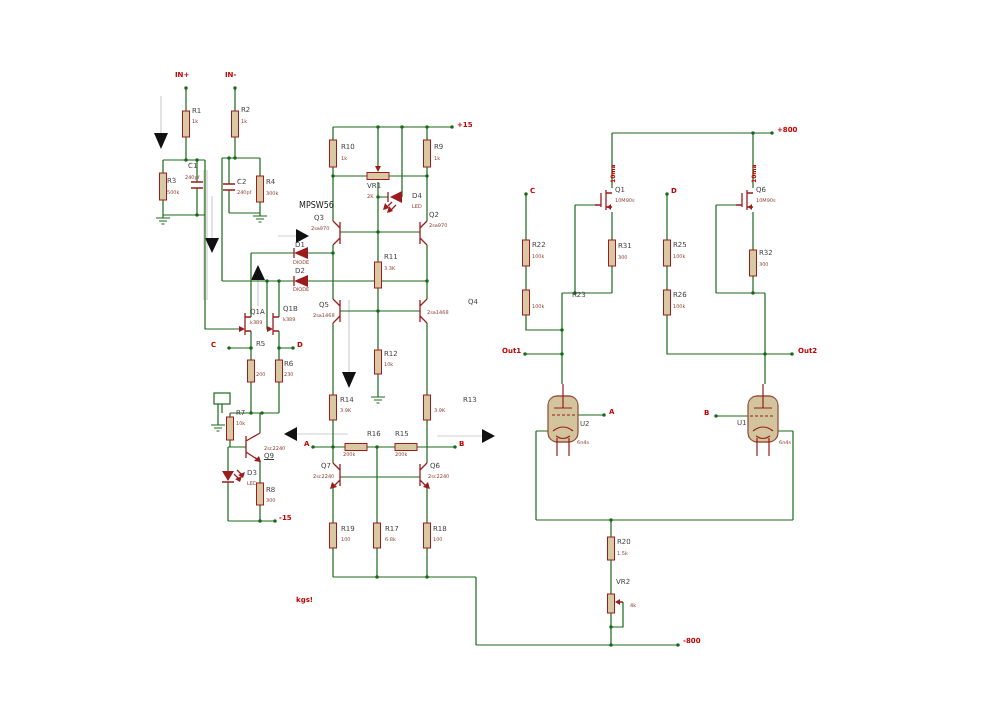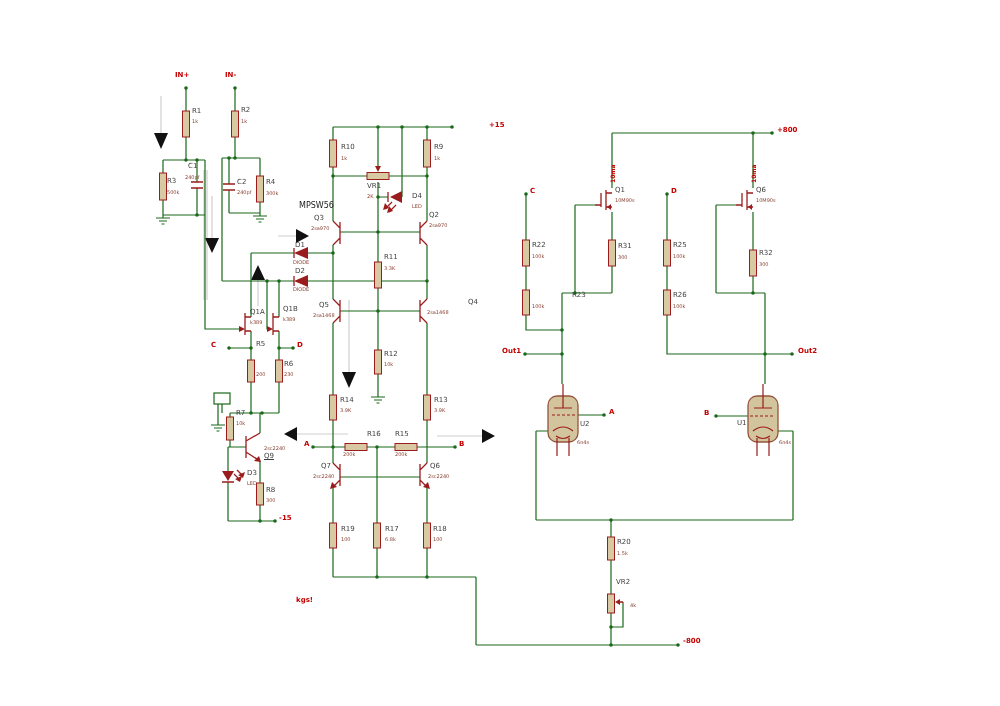--- a/index.html
+++ b/index.html
@@ -255,21 +255,21 @@
       <div class="lbl ref" style="left: 384px; top: 254px;">R11</div>
       <div class="lbl val" style="left: 384px; top: 266px;">3.3K</div>
       <div class="lbl ref" style="left: 319px; top: 302px;">Q5</div>
       <div class="lbl val" style="left: 313px; top: 313px;">2sa1468</div>
       <div class="lbl ref" style="left: 429px; top: 299px; margin-left: 39px;">Q4</div>
       <div class="lbl val" style="left: 427px; top: 310px;">2sa1468</div>
       <div class="lbl ref" style="left: 384px; top: 351px;">R12</div>
       <div class="lbl val" style="left: 384px; top: 362px;">10k</div>
       <div class="lbl ref" style="left: 340px; top: 397px;">R14</div>
       <div class="lbl val" style="left: 340px; top: 408px;">3.9K</div>
-      <div class="lbl ref" style="left: 434px; top: 397px;">R13</div>
+      <div class="lbl ref" style="left: 424px; top: 397px; padding-left: 39px;">R13</div>
       <div class="lbl val" style="left: 434px; top: 408px;">3.9K</div>
       <div class="lbl ref" style="left: 343px; top: 431px; margin-left: 24px;">R16</div>
       <div class="lbl val" style="left: 343px; top: 452px;">200k</div>
       <div class="lbl ref" style="left: 395px; top: 431px;">R15</div>
       <div class="lbl val" style="left: 395px; top: 452px;">200k</div>
       <div class="lbl ref" style="left: 321px; top: 463px;">Q7</div>
       <div class="lbl val" style="left: 313px; top: 474px;">2sc2240</div>
       <div class="lbl ref" style="left: 430px; top: 463px;">Q6</div>
       <div class="lbl val" style="left: 428px; top: 474px;">2sc2240</div>
       <div class="lbl ref" style="left: 341px; top: 526px;">R19</div>
@@ -297,21 +297,21 @@
       <div class="lbl ref" style="left: 580px; top: 421px;">U2</div>
       <div class="lbl val" style="left: 577px; top: 440px;">6n4s</div>
       <div class="lbl ref" style="left: 737px; top: 420px;">U1</div>
       <div class="lbl val" style="left: 779px; top: 440px;">6n4s</div>
       <div class="lbl ref" style="left: 617px; top: 539px;">R20</div>
       <div class="lbl val" style="left: 617px; top: 551px;">1.5k</div>
       <div class="lbl ref" style="left: 616px; top: 579px;">VR2</div>
       <div class="lbl val" style="left: 630px; top: 603px;">4k</div>
       <div class="lbl net" style="left: 175px; top: 72px;">IN+</div>
       <div class="lbl net" style="left: 225px; top: 72px;">IN-</div>
-      <div class="lbl net" style="left: 457px; top: 122px; margin-left: 32px;">+15</div>
+      <div class="lbl net" style="left: 457px; top: 122px;">+15</div>
       <div class="lbl net" style="left: 211px; top: 342px;">C</div>
       <div class="lbl net" style="left: 297px; top: 342px;">D</div>
       <div class="lbl net" style="left: 304px; top: 441px;">A</div>
       <div class="lbl net" style="left: 459px; top: 441px;">B</div>
       <div class="lbl net" style="left: 279px; top: 515px;">-15</div>
       <div class="lbl net" style="left: 296px; top: 597px;">kgs!</div>
       <div class="lbl net" style="left: 530px; top: 188px;">C</div>
       <div class="lbl net" style="left: 671px; top: 188px;">D</div>
       <div class="lbl net" style="left: 777px; top: 127px;">+800</div>
       <div class="lbl net" style="left: 683px; top: 638px;">-800</div>

